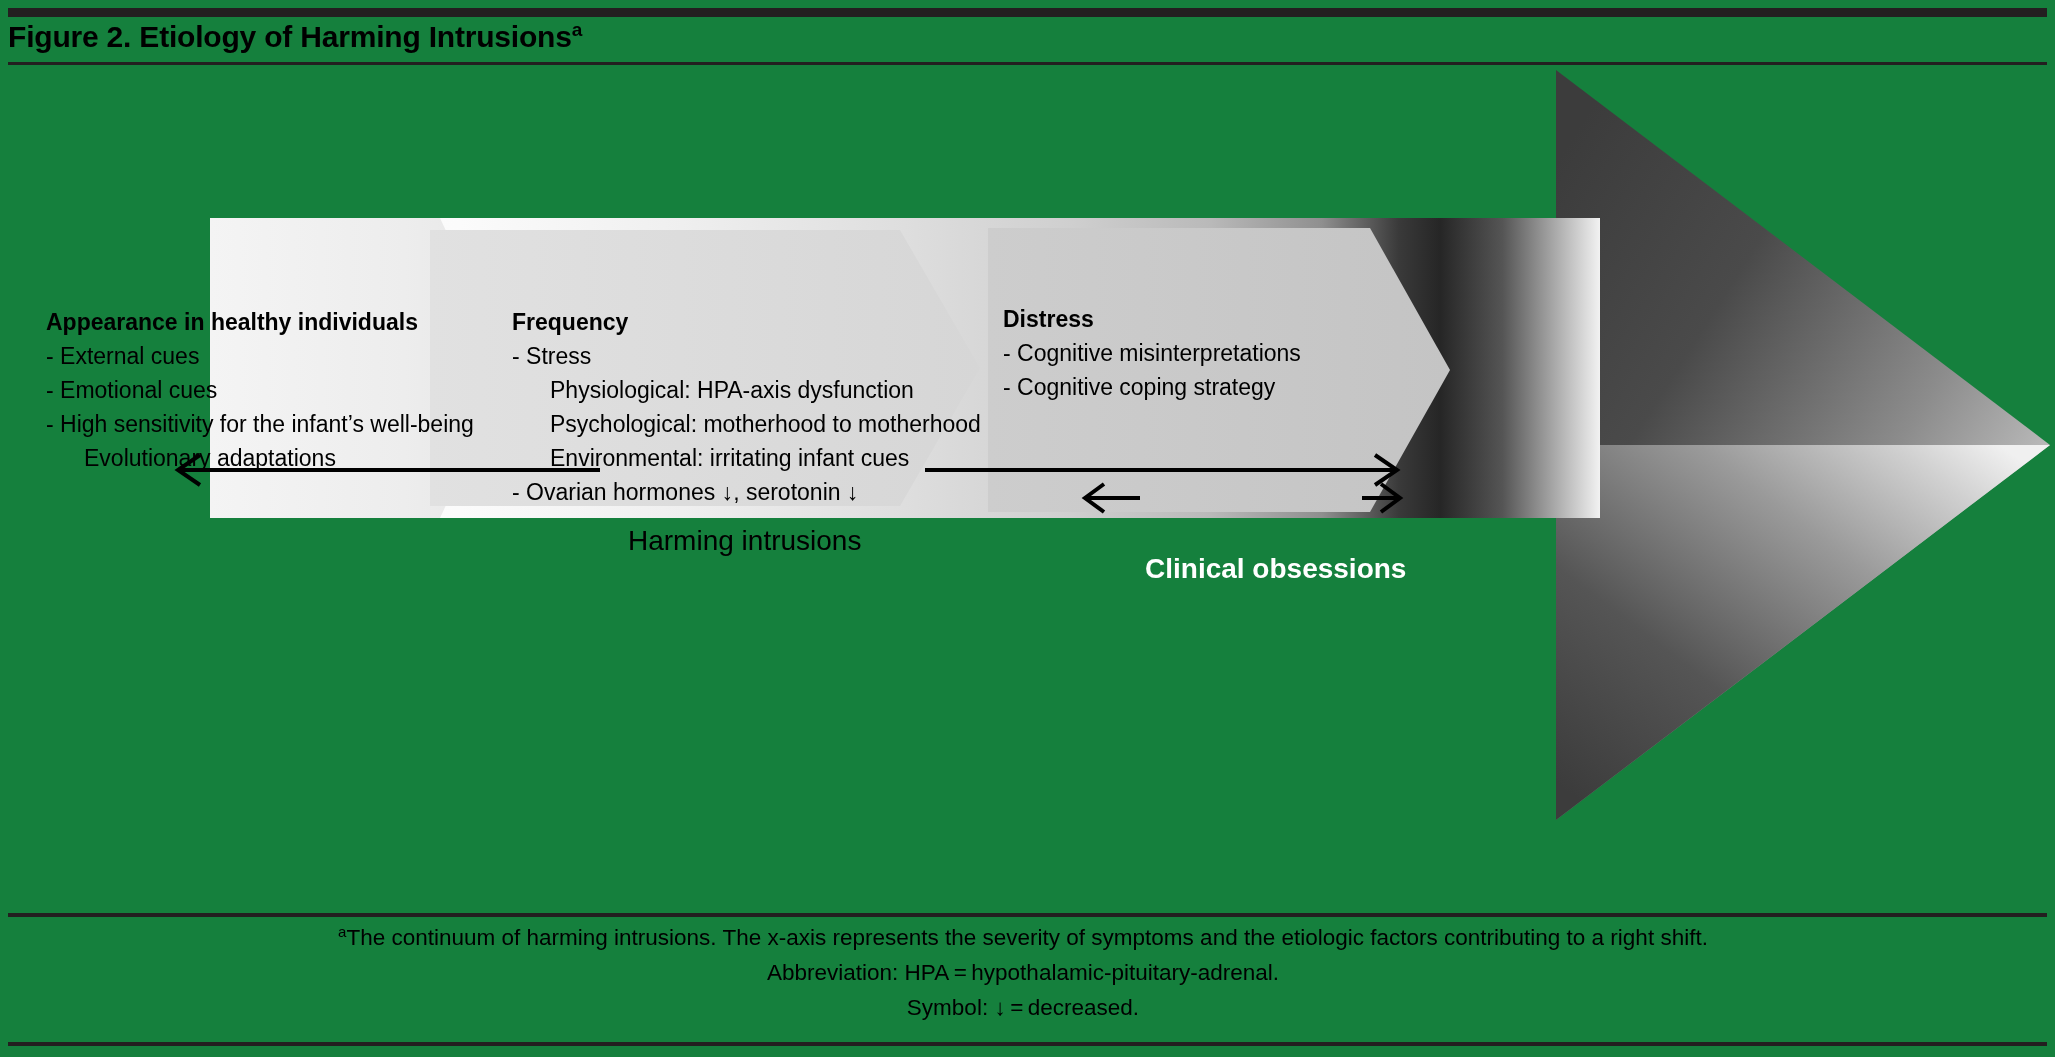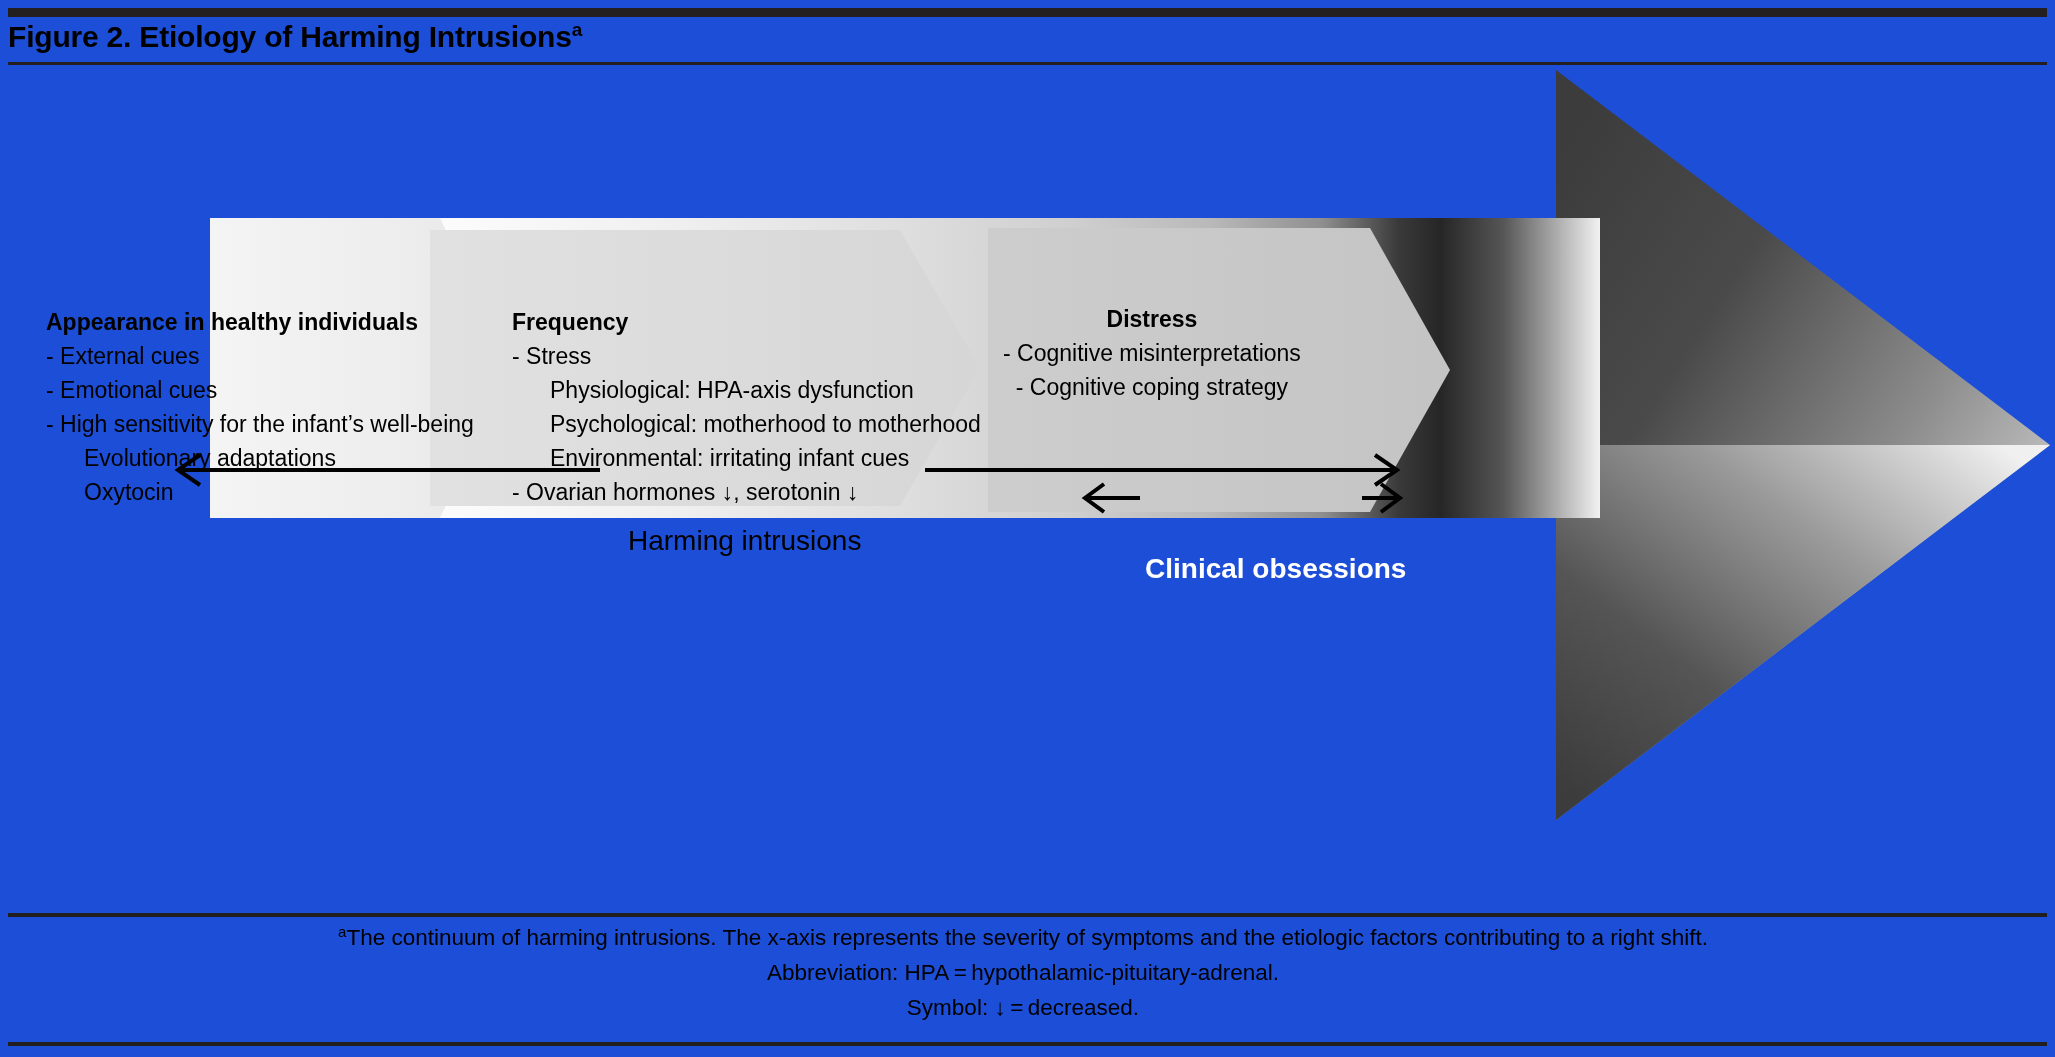--- a/index.html
+++ b/index.html
@@ -8,21 +8,21 @@
     background: #ffffff;
   }
   body {
     font-family: "Liberation Sans", sans-serif;
     color: #000000;
   }
   #figure-root {
     position: relative;
     width: 2055px;
     height: 1057px;
-    background: #1d4ed8;
+    background: #15803d;
     overflow: hidden;
   }
 
   
   .top-rule {
     position: absolute;
     left: 8px;
     top: 8px;
     width: 2039px;
     height: 9px;
@@ -70,21 +70,20 @@
     top: 235px;
     margin-left: 16px;
   }
   .block-b {
     left: 512px;
     top: 235px;
   }
   .block-c {
     left: 1003px;
     top: 232px;
-    text-align: center;
   }
   .blk { position: absolute; }
   .blk .hd {
     font-size: 23px;
     font-weight: bold;
     line-height: 34px;
     white-space: nowrap;
   }
   .blk .li {
     font-size: 23px;
@@ -246,21 +245,20 @@
         <polyline points="1381,414 1400,428 1381,442"></polyline>
       </g>
     </svg>
 
     <div class="blk block-a">
       <div class="hd">Appearance in healthy individuals</div>
       <div class="li">- External cues</div>
       <div class="li">- Emotional cues</div>
       <div class="li">- High sensitivity for the infant’s well-being</div>
       <div class="li sub">Evolutionary adaptations</div>
-      <div class="li sub">Oxytocin</div>
     </div>
 
     <div class="blk block-b">
       <div class="hd">Frequency</div>
       <div class="li">- Stress</div>
       <div class="li sub">Physiological: HPA-axis dysfunction</div>
       <div class="li sub">Psychological: motherhood to motherhood</div>
       <div class="li sub">Environmental: irritating infant cues</div>
       <div class="li">- Ovarian hormones ↓, serotonin ↓</div>
     </div>

